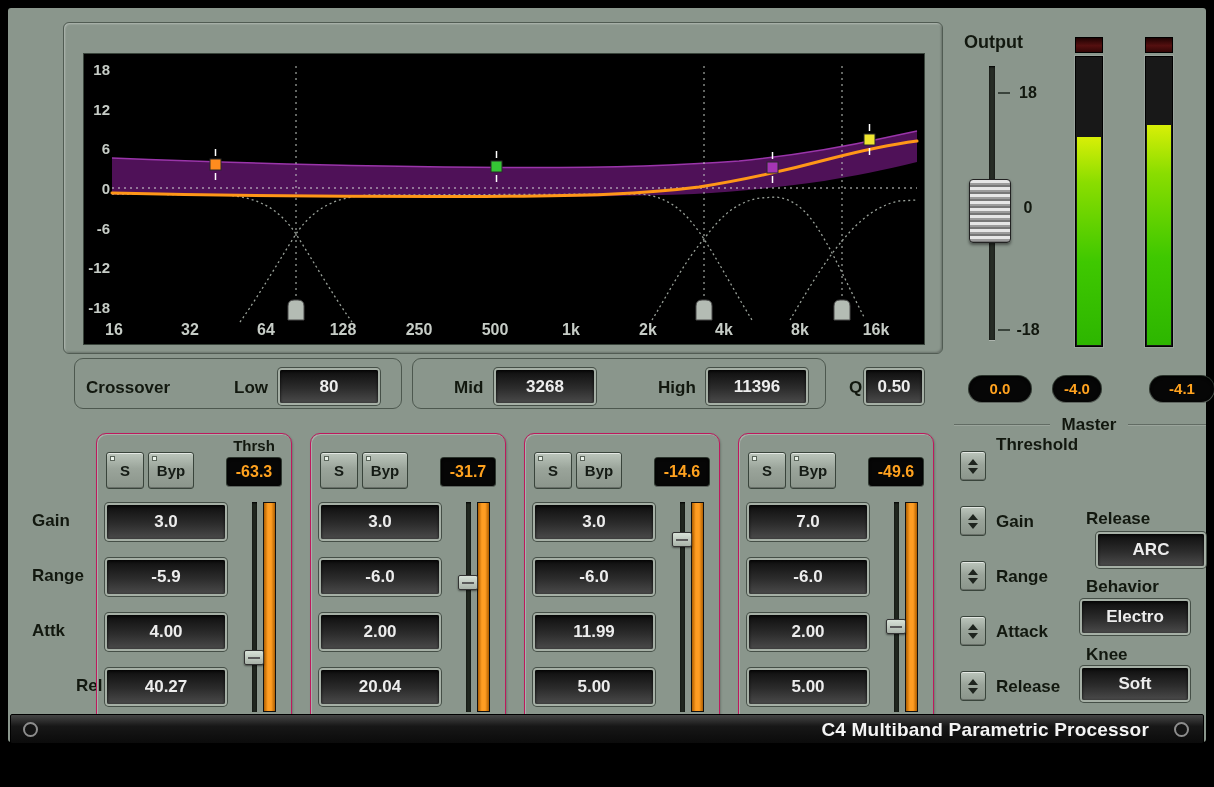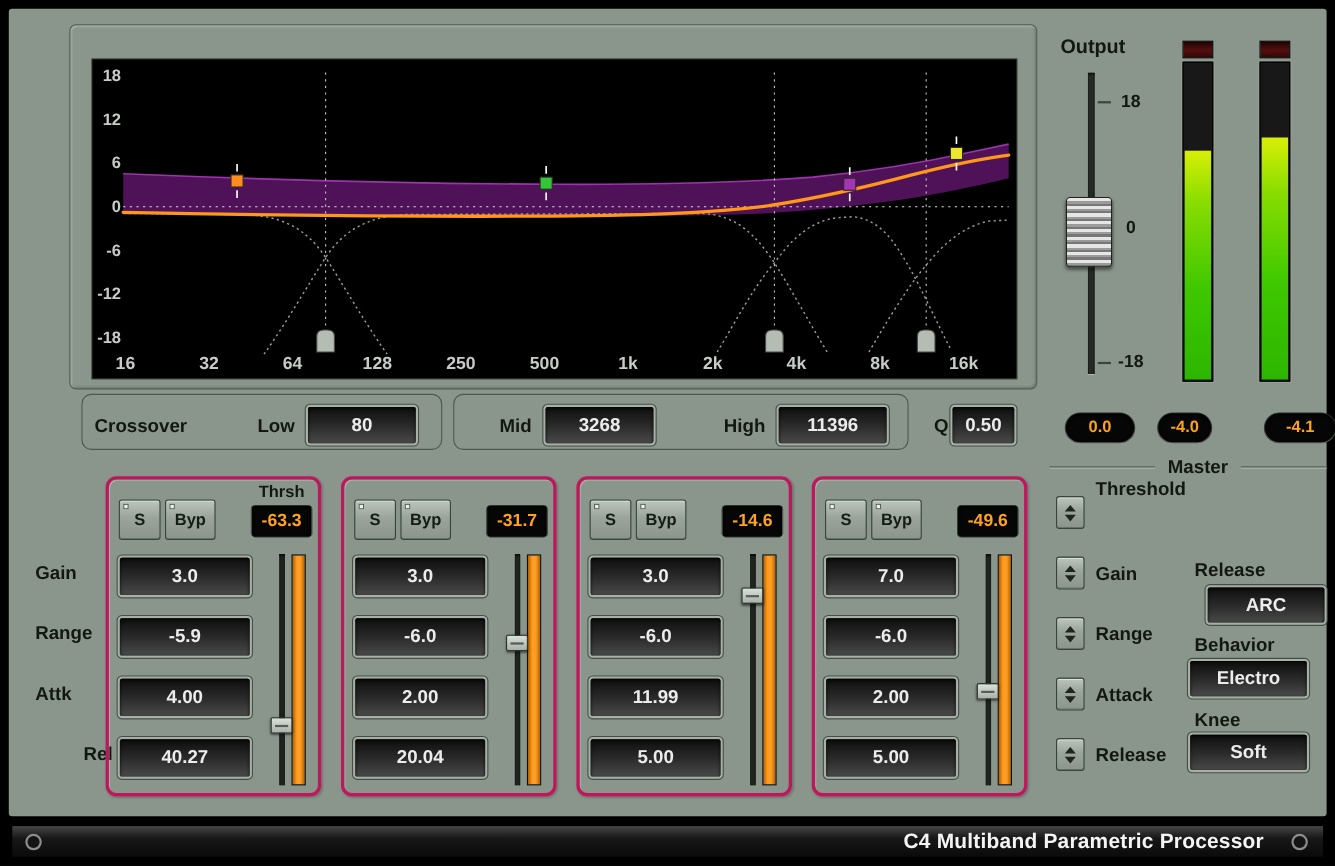--- a/index.html
+++ b/index.html
@@ -28,21 +28,21 @@
   .pill { height:26px; line-height:26px; font-size:15px; border-radius:13px; }
 
   
   .btn { position:absolute; background:linear-gradient(180deg,#bcc6bc,#9aa49a 45%,#8b958b);
     border:1px solid #39443b; border-radius:3px; color:#151b15; font-weight:bold; font-size:15px;
     text-align:center; cursor:pointer; font-family:inherit;
     box-shadow: inset 0 1px 0 rgba(255,255,255,0.6), inset 0 -1px 0 rgba(0,0,0,0.25); }
   .led { position:absolute; left:3px; top:3px; width:5px; height:5px; background:#eaf3ea; border:1px solid #5a645a; }
 
   
-  .band { position:absolute; top:425px; width:196px; height:291px; border:3px solid #be185d; border-radius:10px;
+  .band { position:absolute; top:425px; width:196px; height:291px; border:1px solid #be185d; border-radius:10px;
     box-shadow: inset 1px 1px 0 rgba(255,255,255,0.25), 1px 1px 2px rgba(0,0,0,0.2); }
   .s-btn  { left:9px;  top:18px; width:38px; height:37px; }
   .byp-btn{ left:51px; top:18px; width:46px; height:37px; }
   .thresh { left:130px; top:24px; width:54px; height:28px; line-height:28px; font-size:16px; border-radius:3px; }
   .thrsh-lbl { position:absolute; left:128px; top:3px; width:58px; text-align:center; color:#12180f; font-weight:bold; font-size:15px; }
   .band .display { left:10px; width:118px; height:34px; line-height:34px; }
   .r1{top:71px} .r2{top:126px} .r3{top:181px} .r4{top:236px}
   .fader-track { position:absolute; left:155px; top:68px; width:5px; height:210px; background:#20261f; box-shadow: inset 0 1px 2px #000; cursor:pointer; }
   .band-meter { position:absolute; left:166px; top:68px; width:13px; height:210px;
     background:linear-gradient(90deg,#b05f00,#ff9d22 35%,#ff9d22 65%,#b05f00); border:1px solid #101010; }
@@ -66,21 +66,21 @@
   .m-line { position:absolute; top:416px; height:2px; background:linear-gradient(180deg,#454f47,#b8c2b8); }
   .stepper { position:absolute; left:952px; width:26px; height:30px; display:flex; flex-direction:column; align-items:center; justify-content:center; gap:3px;
     background:linear-gradient(180deg,#bcc6bc,#9aa49a 45%,#8b958b); border:1px solid #39443b; border-radius:3px; cursor:pointer;
     box-shadow: inset 0 1px 0 rgba(255,255,255,0.6), inset 0 -1px 0 rgba(0,0,0,0.25); }
   .tri-up { width:0; height:0; border-left:5px solid transparent; border-right:5px solid transparent; border-bottom:6px solid #1e241e; }
   .tri-down { width:0; height:0; border-left:5px solid transparent; border-right:5px solid transparent; border-top:6px solid #1e241e; }
   .m-display { left:1074px; width:106px; height:32px; line-height:32px; }
 
   
   .bottom-bar { position:absolute; left:10px; top:714px; width:1194px; height:30px;
-    background:linear-gradient(180deg,#454545,#171717 40%,#0b0b0b); border:1px solid #000; border-radius:2px;margin-top:36px; }
+    background:linear-gradient(180deg,#454545,#171717 40%,#0b0b0b); border:1px solid #000; border-radius:2px; }
   .bar-title { position:absolute; right:54px; top:4px; color:#f4f4f4; font-size:19px; font-weight:bold; letter-spacing:0.2px; }
   .bar-circle { position:absolute; top:7px; width:15px; height:15px; border-radius:50%; border:2px solid #8d8d8d; background:#141414; cursor:pointer; }
 </style>
 </head>
 <body>
 
 <div id="app">
   <div class="panel">
 
     <div class="graph-panel">

